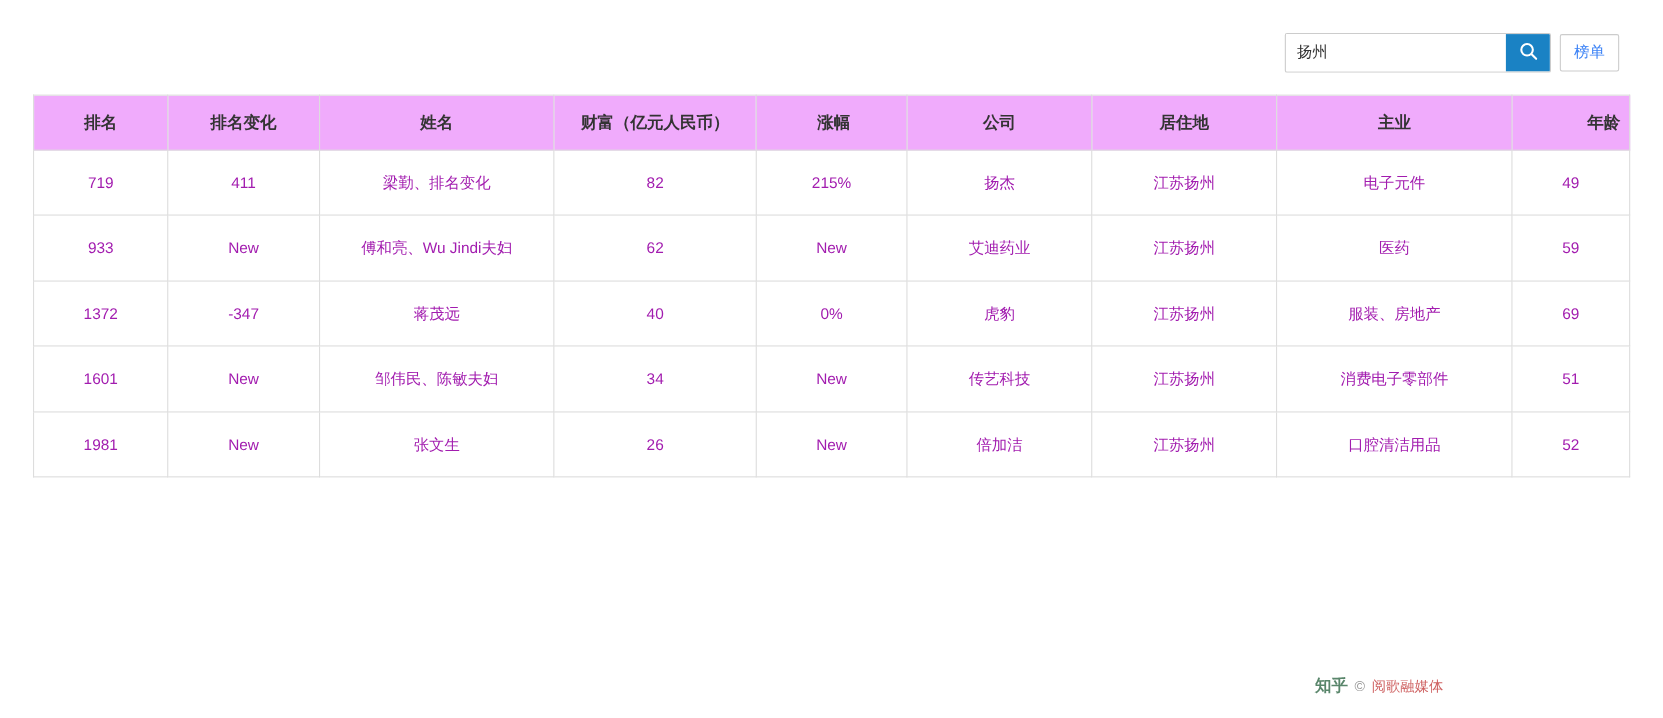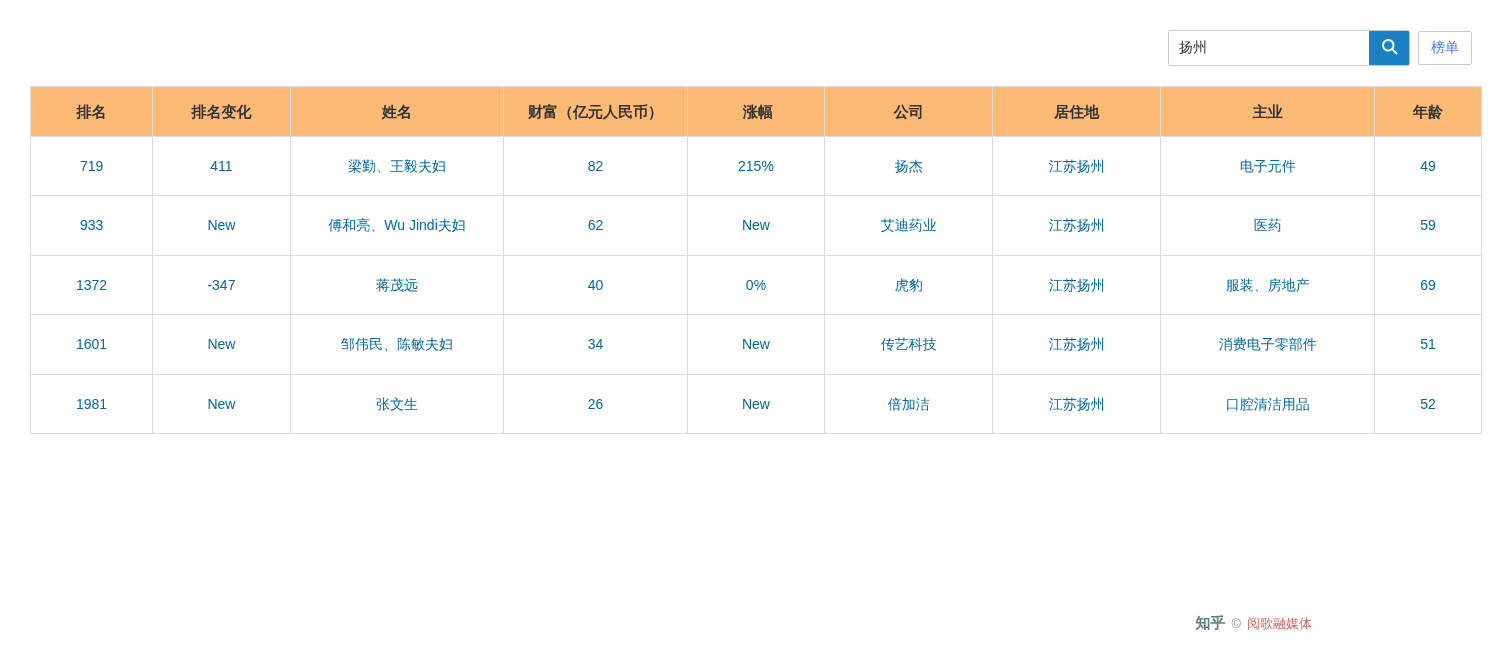--- a/index.html
+++ b/index.html
@@ -62,38 +62,38 @@
     }
     .table-container {
       padding: 0 30px;
     }
     table {
       width: 100%;
       border-collapse: collapse;
       table-layout: fixed;
     }
     thead tr {
-      background: #fdba74;
+      background: #f0abfc;
       margin-top: 36px;
     }
     th {
       border: 1px solid #ddd;
       padding: 14px 8px;
       text-align: center;
       font-weight: bold;
       font-size: 15px;
       color: #333;
       line-height: 1.4;
     }
     td {
       border: 1px solid #ddd;
       padding: 18px 8px;
       text-align: center;
       font-size: 14px;
-      color: #0369a1;
+      color: #a21caf;
       line-height: 1.6;
     }
     tbody tr {
       background: #fff;
     }
     .watermark {
       position: absolute;
       bottom: 20px;
       right: 200px;
       display: flex;
@@ -114,21 +114,21 @@
     }
     
     .col-rank { width: 8%; }
     .col-change { width: 9%; }
     .col-name { width: 14%; }
     .col-wealth { width: 12%; }
     .col-rise { width: 9%; padding-left: 12px; }
     .col-company { width: 11%; }
     .col-location { width: 11%; }
     .col-industry { width: 14%; }
-    .col-age { width: 7%; }
+    .col-age { width: 7%; text-align: right; }
   </style>
 </head>
 <body>
 
 <div class="page-container">
 
   <div class="search-area">
     <div class="search-input-wrapper">
       <input class="search-input" type="text" value="扬州" placeholder="扬州" style="">
       <button class="search-btn">
@@ -175,21 +175,21 @@
           </th>
           <th class="col-age">
             <span>年龄</span>
           </th>
         </tr>
       </thead>
       <tbody id="table-body">
       <tr>
             <td>719</td>
             <td>411</td>
-            <td>梁勤、王毅夫妇</td>
+            <td>梁勤、排名变化</td>
             <td>82</td>
             <td>215%</td>
             <td>扬杰</td>
             <td>江苏扬州</td>
             <td>电子元件</td>
             <td>49</td>
           </tr>
           <tr>
             <td>933</td>
             <td>New</td>

